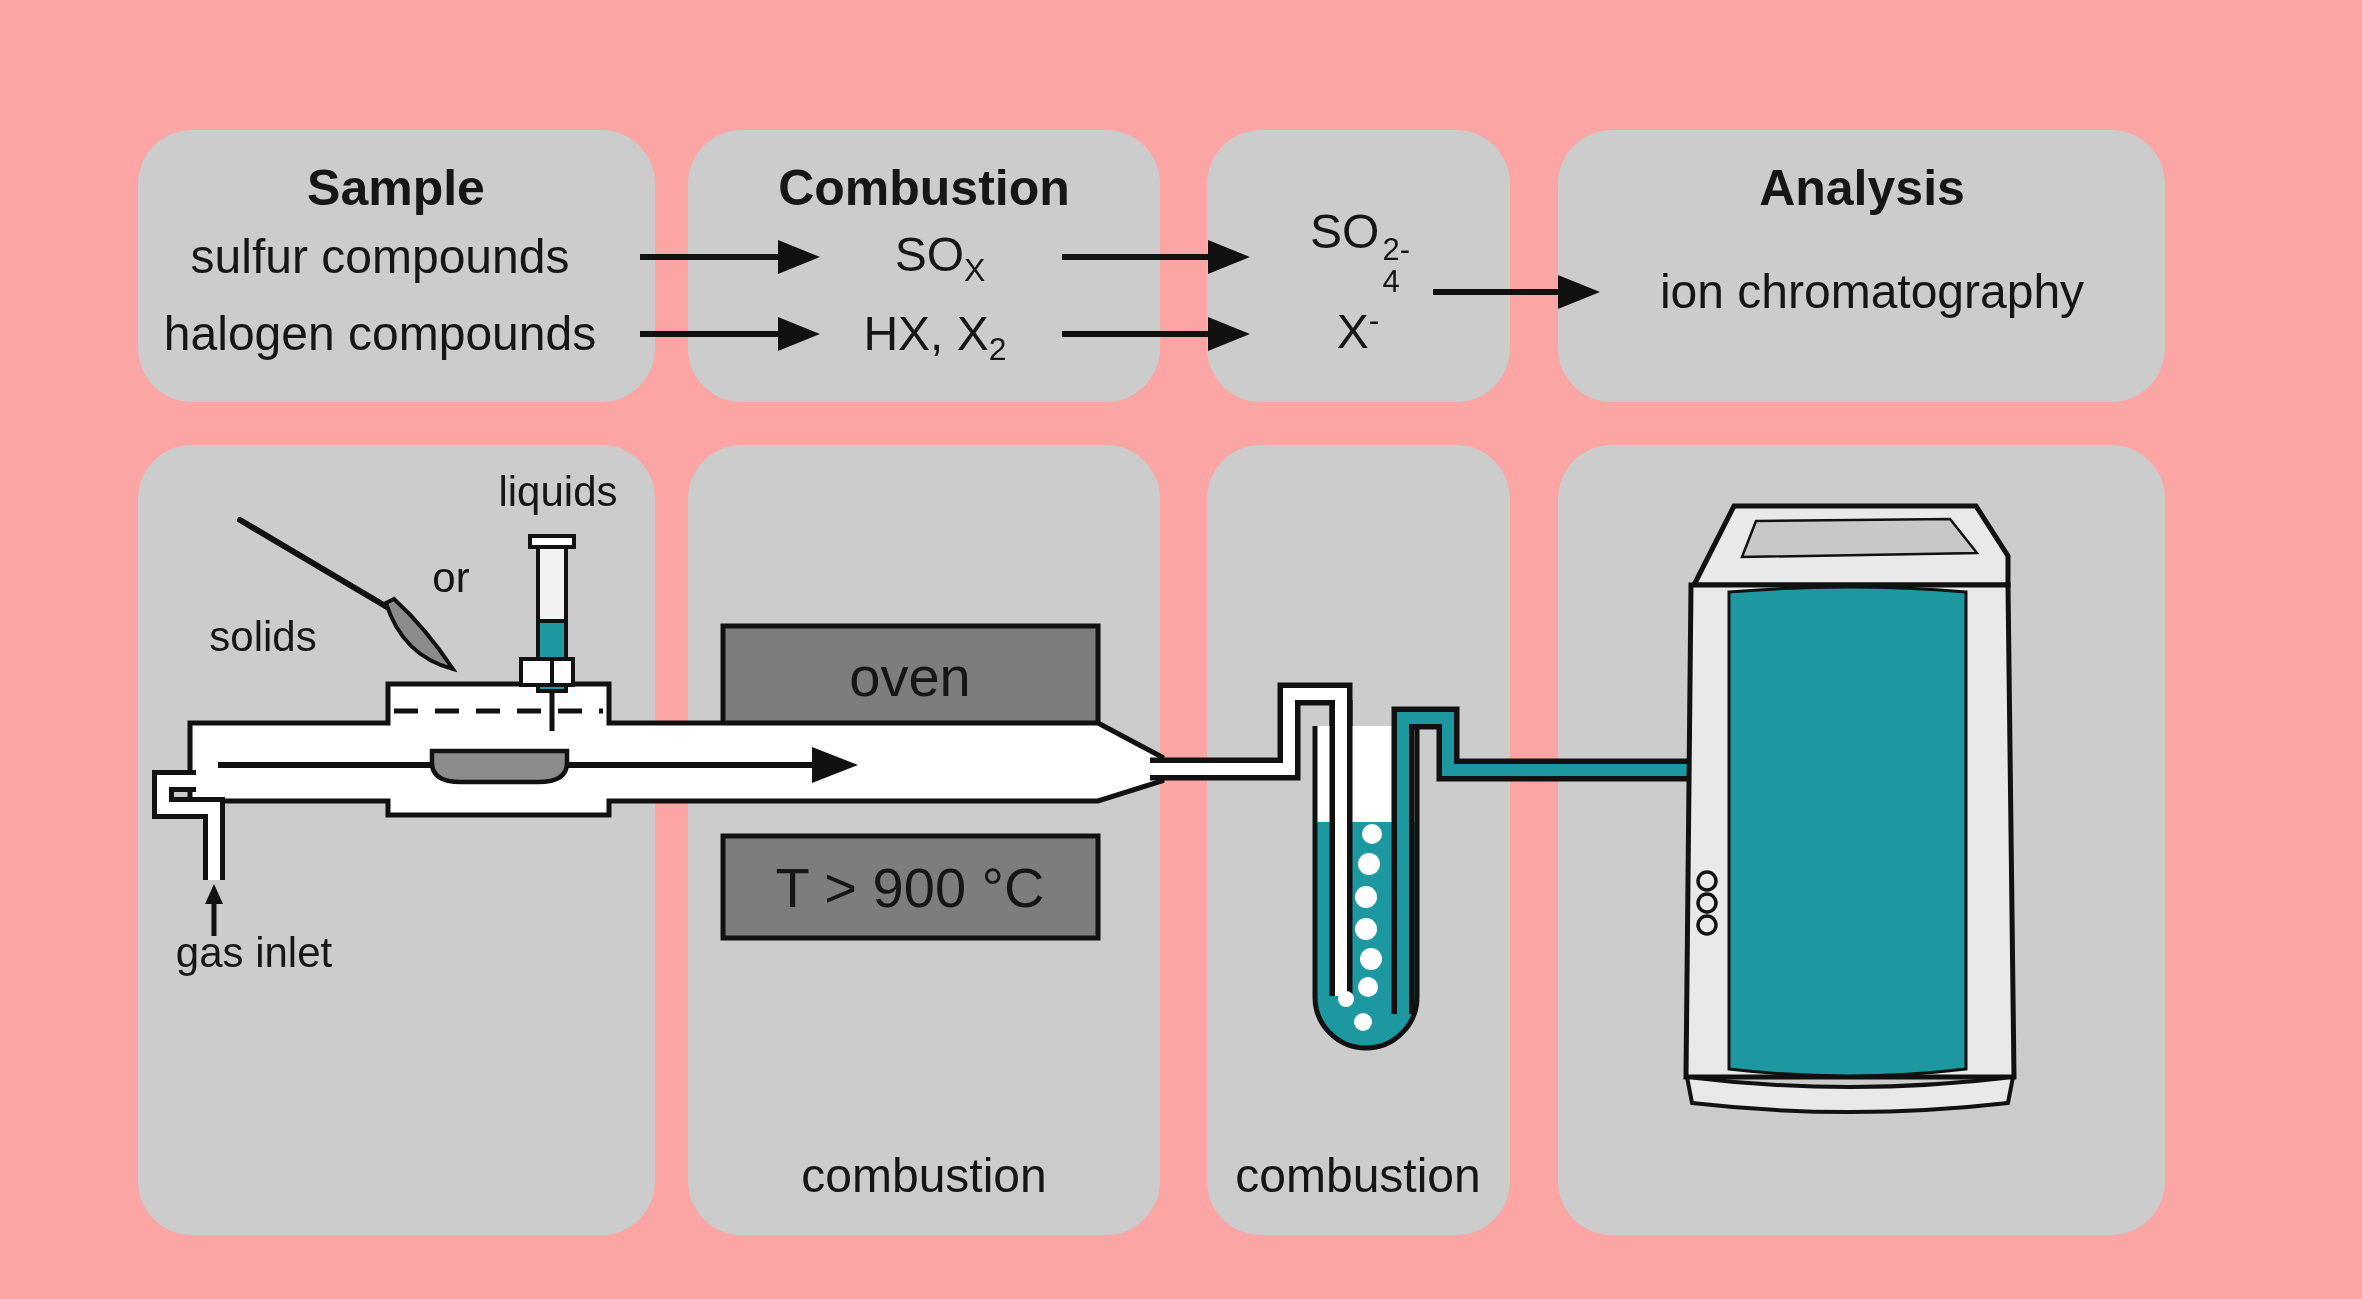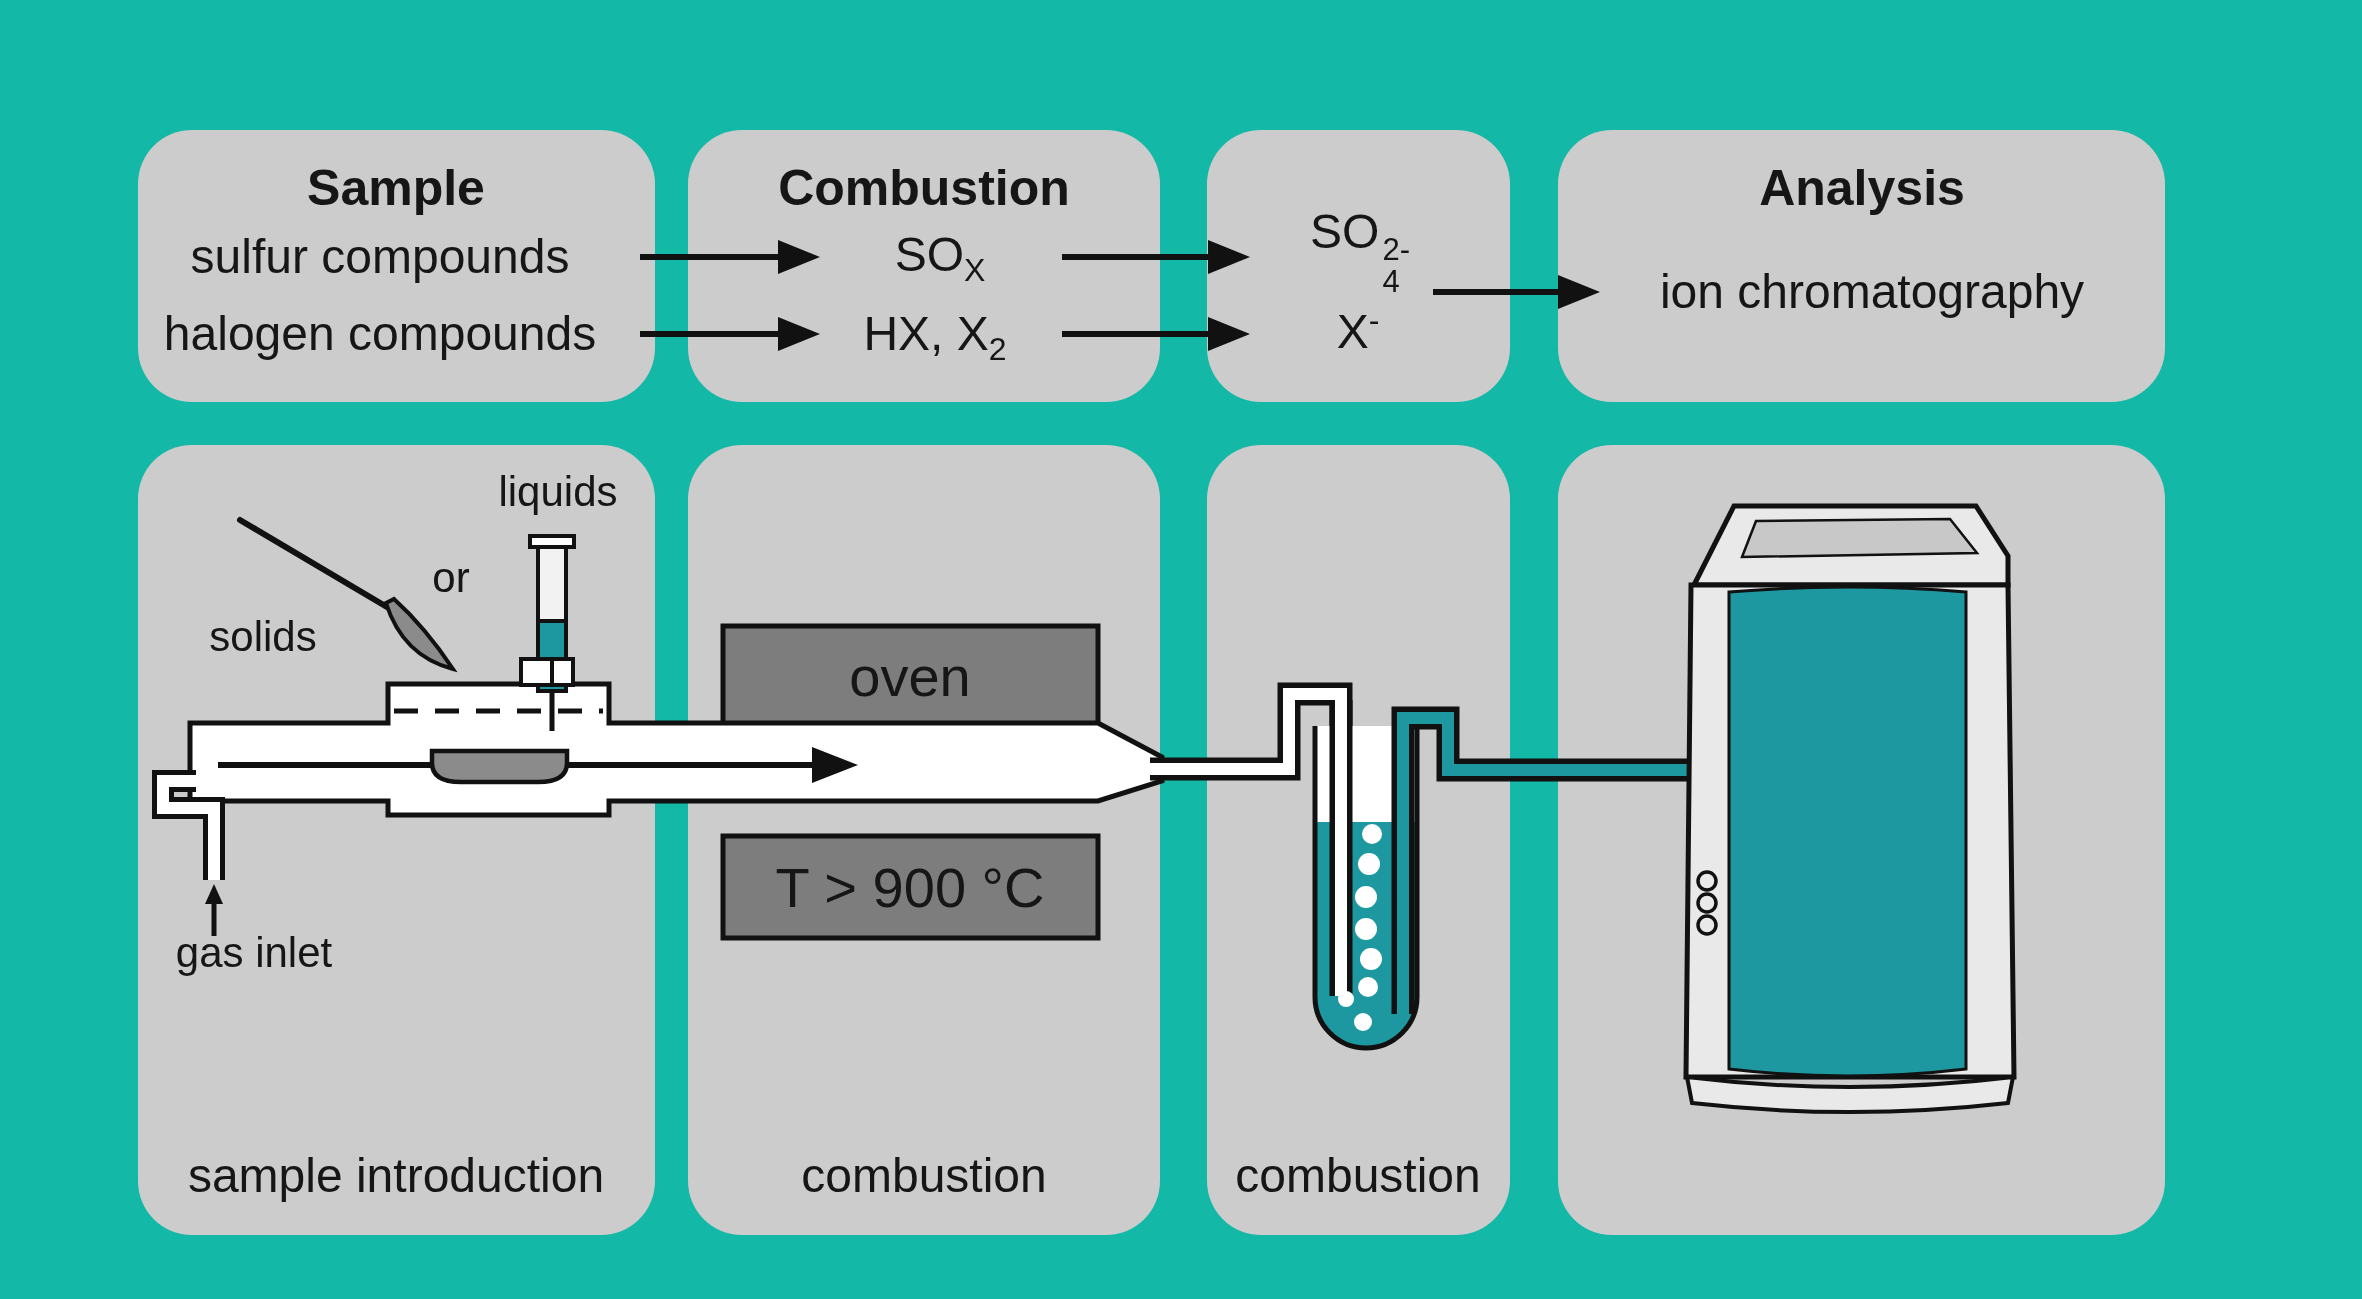--- a/index.html
+++ b/index.html
@@ -1,16 +1,16 @@
 <!DOCTYPE html>
 <html><head>
 <meta charset="utf-8">
 <style>
   html,body{margin:0;padding:0;background:#ffffff;}
-  #stage{position:relative;width:2362px;height:1299px;background:#14b8a6;overflow:hidden;
+  #stage{position:relative;width:2362px;height:1299px;background:#fca5a5;overflow:hidden;
          font-family:"Liberation Sans",sans-serif;color:#161616;}
   #shapes{position:absolute;left:0;top:0;}
   .lbl{position:absolute;transform:translate(-50%,-50%);white-space:nowrap;
        font-size:42px;line-height:1.05;color:#161616;}
   .hdr{font-weight:700;font-size:50px;}
   .row{font-size:48px;}
   .cap{font-size:48px;}
   .fm{font-size:48px;text-align:right;}
   .fm sub{font-size:32px;line-height:0;}
   .fm sup{font-size:32px;line-height:0;}
@@ -158,17 +158,16 @@
   <div class="lbl row" style="left:1872px;top:292px">ion chromatography</div>
 
   <div class="lbl" style="left:263px;top:637px">solids</div>
   <div class="lbl" style="left:451px;top:578px">or</div>
   <div class="lbl" style="left:558px;top:492px">liquids</div>
   <div class="lbl" style="left:254px;top:953px">gas inlet</div>
 
   <div class="lbl blocktxt" style="left:910px;top:677px">oven</div>
   <div class="lbl blocktxt" style="left:910px;top:888px">T &gt; 900 °C</div>
 
-  <div class="lbl cap" style="left:396px;top:1176px">sample introduction</div>
   <div class="lbl cap" style="left:924px;top:1176px">combustion</div>
   <div class="lbl cap" style="left:1358px;top:1176px">combustion</div>
 
 </div>
 
 </body></html>

